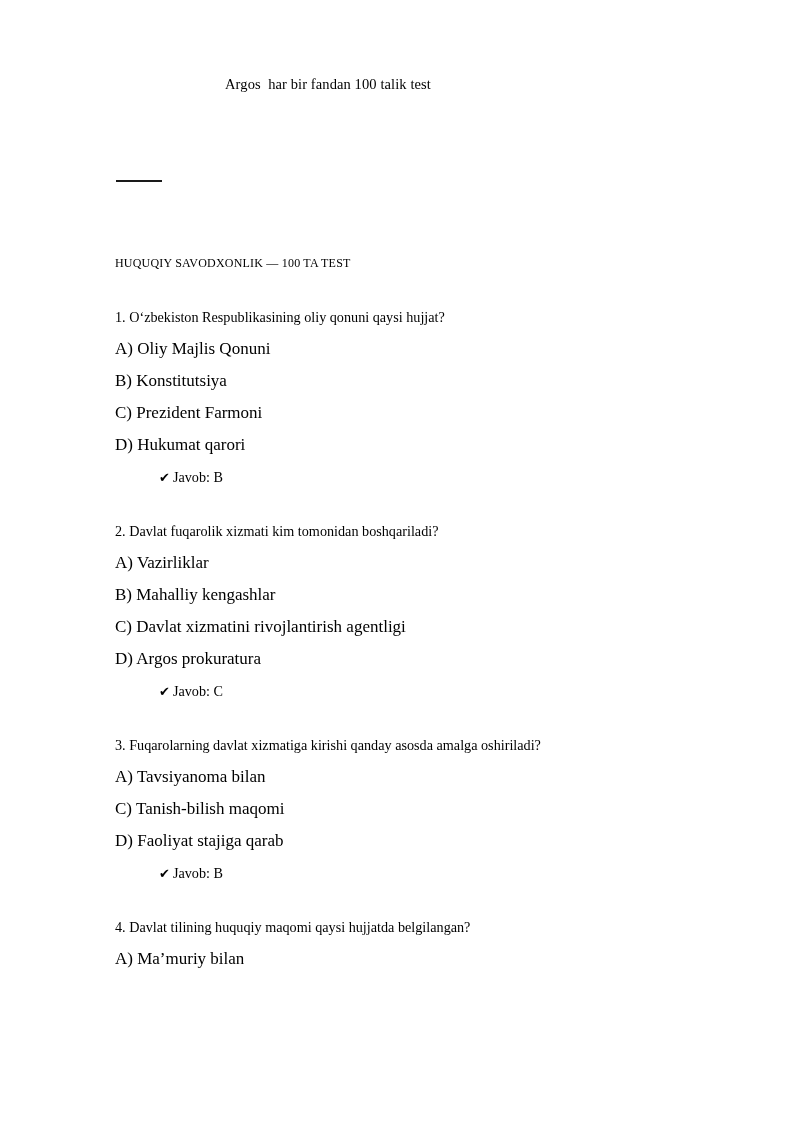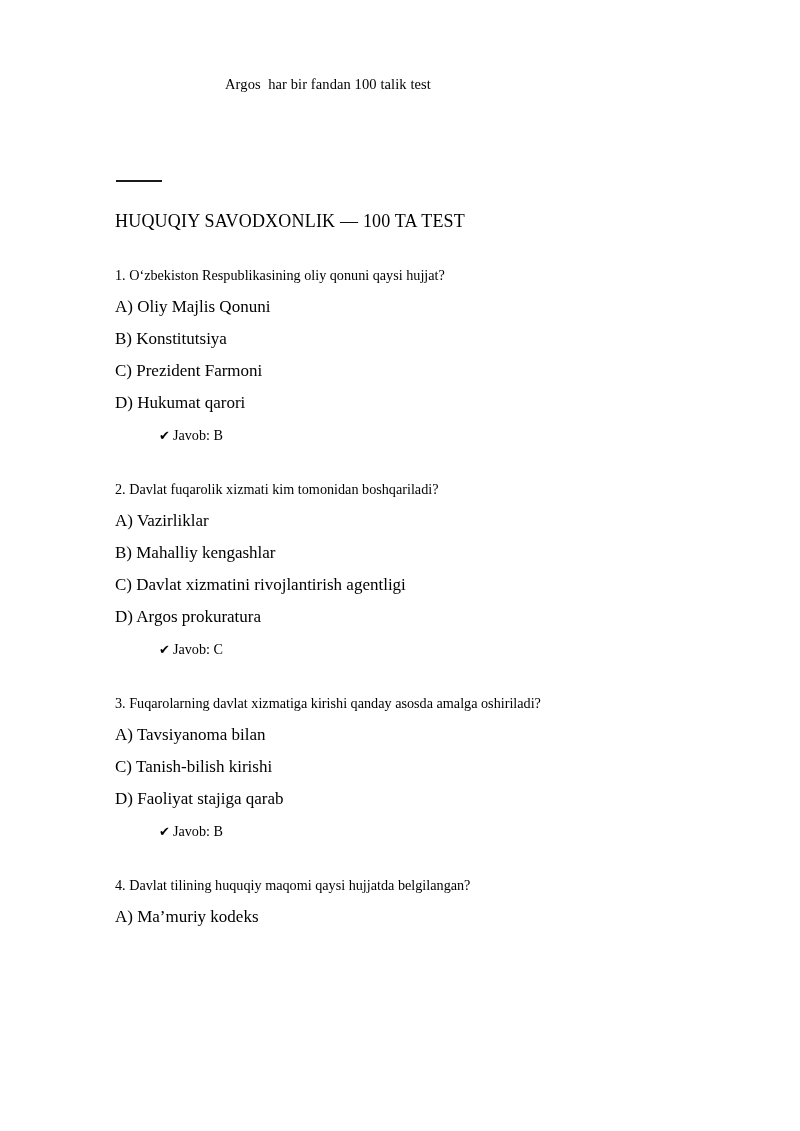--- a/index.html
+++ b/index.html
@@ -47,22 +47,23 @@
   }
   .hrule {
     width: 46px;
     height: 0;
     border: none;
     border-top: 2.2px solid #1a1a1a;
     margin: 12px 0 0 1px;
     padding: 0;
   }
   .section-heading {
-    font-size: 18px;
+    font-size: 12px;
     line-height: 22px;
+    margin-top: 42px;
     letter-spacing: 0.2px;
     white-space: pre;
     font-family: Liberation Serif, serif;
   }
   .qblock {
     margin-top: 33px;
   }
   .qtext {
     font-size: 14.2px;
     line-height: 20px;
@@ -118,24 +119,24 @@
       <div class="opt">A) Vazirliklar</div>
       <div class="opt">B) Mahalliy kengashlar</div>
       <div class="opt">C) Davlat xizmatini rivojlantirish agentligi</div>
       <div class="opt">D) Argos prokuratura</div>
       <div class="ans"><span class="check">✔</span><span>Javob: C</span></div>
     </div>
 
     <div class="qblock">
       <div class="qtext">3. Fuqarolarning davlat xizmatiga kirishi qanday asosda amalga oshiriladi?</div>
       <div class="opt">A) Tavsiyanoma bilan</div>
-      <div class="opt">C) Tanish-bilish kirishi</div>
+      <div class="opt">C) Tanish-bilish maqomi</div>
       <div class="opt">D) Faoliyat stajiga qarab</div>
       <div class="ans"><span class="check">✔</span><span>Javob: B</span></div>
     </div>
 
     <div class="qblock">
       <div class="qtext">4. Davlat tilining huquqiy maqomi qaysi hujjatda belgilangan?</div>
-      <div class="opt">A) Ma’muriy kodeks</div>
+      <div class="opt">A) Ma’muriy bilan</div>
     </div>
 
   </div>
 </div>
 
 </body></html>

